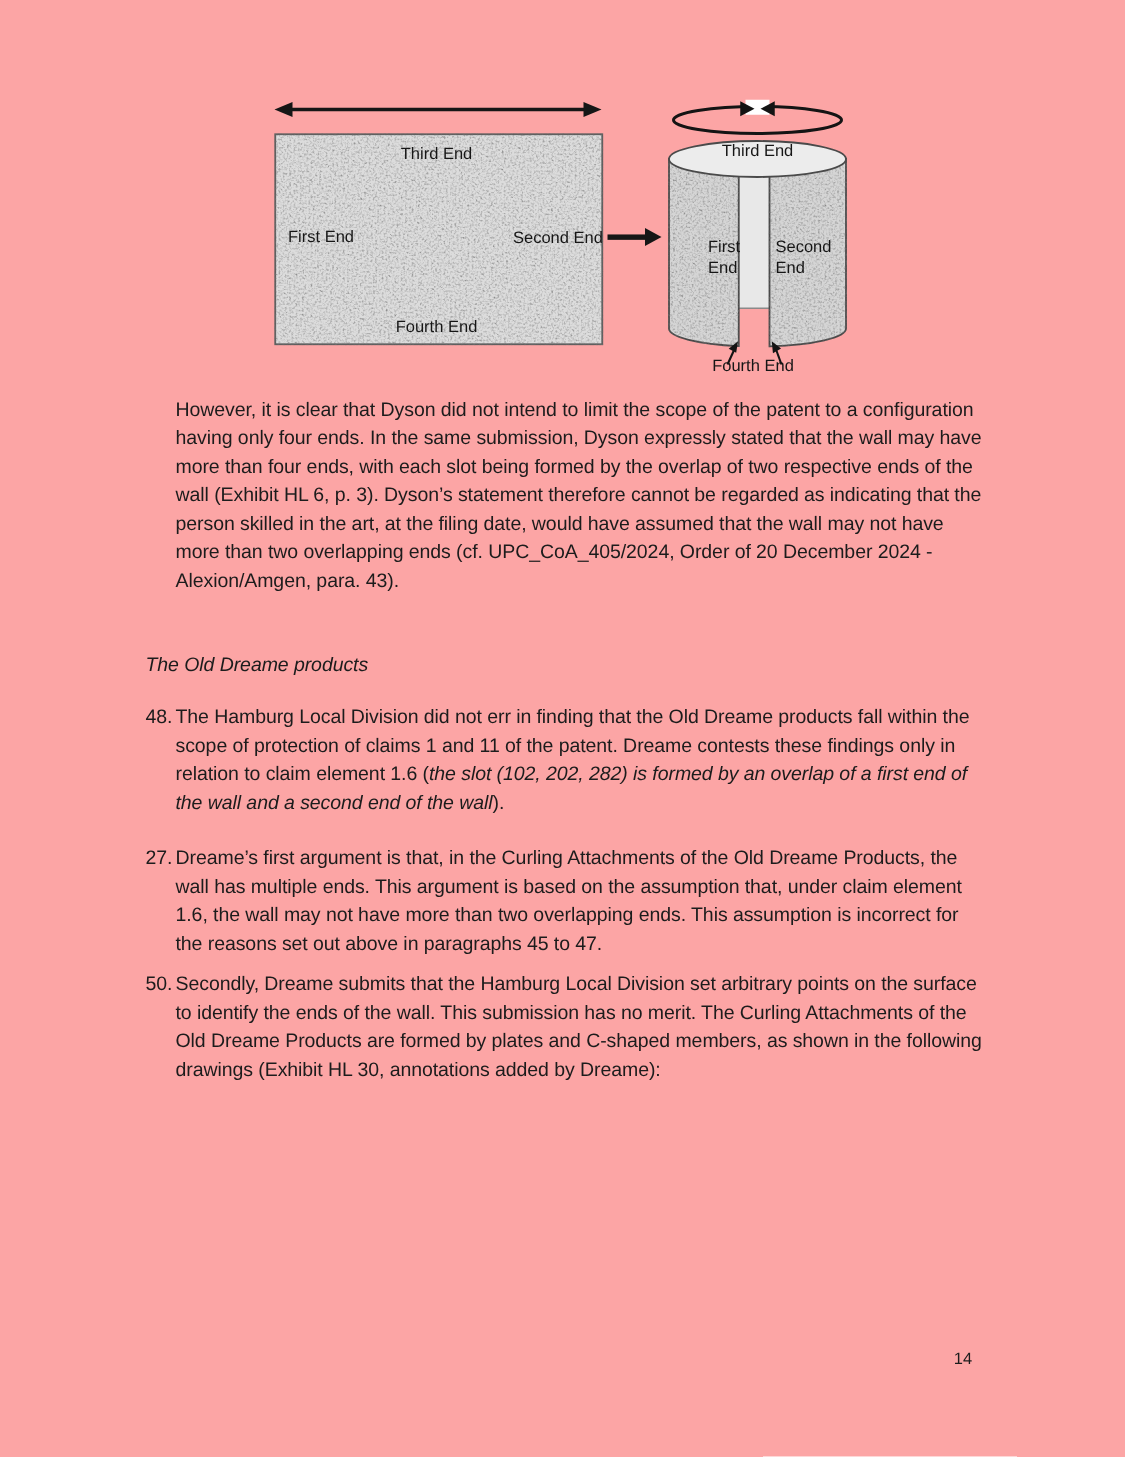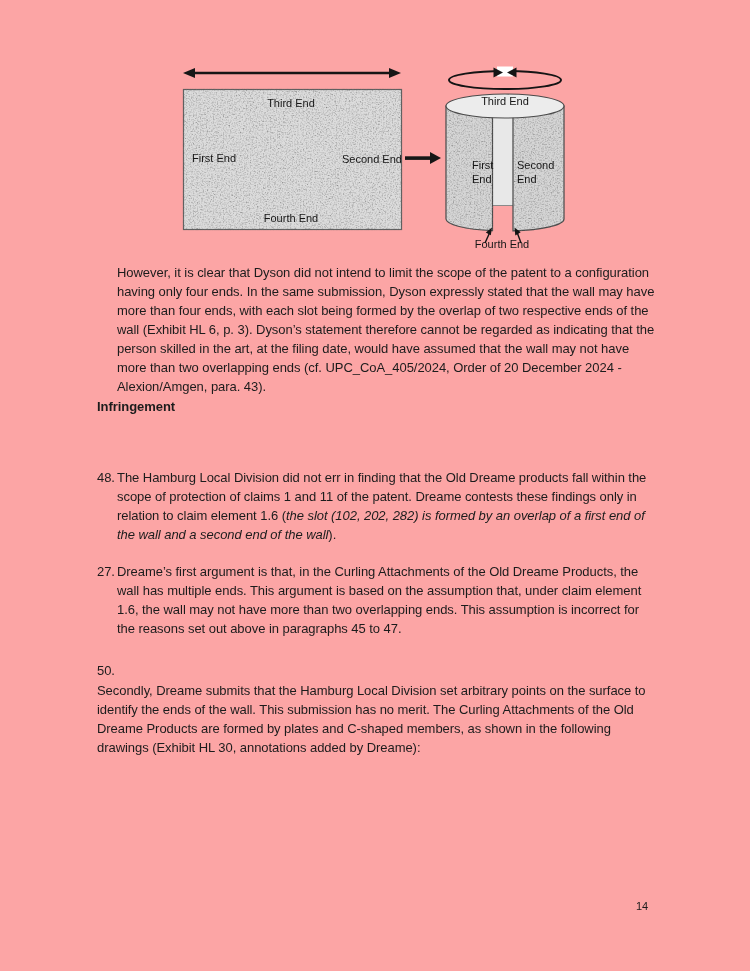--- a/index.html
+++ b/index.html
@@ -111,33 +111,33 @@
   <div class="fig-label" style="left:342px; top:152px;">Second End</div>
   <div class="fig-label center" style="left:241px; top:211px; width:100px;">Fourth End</div>
 
   <div class="fig-label center" style="left:455px; top:94px; width:100px;">Third End</div>
   <div class="fig-label" style="left:472px; top:158px; width:36px;">First End</div>
   <div class="fig-label" style="left:517px; top:158px; width:46px;">Second End</div>
   <div class="fig-label center" style="left:452px; top:237px; width:100px;">Fourth End</div>
 
   <div class="body-copy indented" style="top:263px;">However, it is clear that Dyson did not intend to limit the scope of the patent to a configuration having only four ends. In the same submission, Dyson expressly stated that the wall may have more than four ends, with each slot being formed by the overlap of two respective ends of the wall (Exhibit HL 6, p. 3). Dyson’s statement therefore cannot be regarded as indicating that the person skilled in the art, at the filing date, would have assumed that the wall may not have more than two overlapping ends (cf. UPC_CoA_405/2024, Order of 20 December 2024 - Alexion/Amgen, para. 43).</div>
 
-  <div class="body-copy section-heading" style="top:397px;">Infringement</div>
 
+  <div class="body-copy subsection-heading" style="top:433px;">The Old Dreame products</div>
 
   <div class="body-copy numbered-item" style="top:468px;">
     <span class="num">48.</span>
     <span class="itext"><span class="seg-normal">The Hamburg Local Division did not err in finding that the Old Dreame products fall within the scope of protection of claims 1 and 11 of the patent. Dreame contests these findings only in relation to claim element 1.6 (</span><span class="seg-italic">the slot (102, 202, 282) is formed by an overlap of a first end of the wall and a second end of the wall</span><span class="seg-normal">).</span></span>
   </div>
 
   <div class="body-copy numbered-item" style="top:562px;">
     <span class="num">27.</span>
     <span class="itext"><span class="seg-normal">Dreame’s first argument is that, in the Curling Attachments of the Old Dreame Products, the wall has multiple ends. This argument is based on the assumption that, under claim element 1.6, the wall may not have more than two overlapping ends. This assumption is incorrect for the reasons set out above in paragraphs 45 to 47.</span></span>
   </div>
 
-  <div class="body-copy numbered-item" style="top:661px;flex-direction:column;">
+  <div class="body-copy numbered-item" style="top:646px;">
     <span class="num">50.</span>
     <span class="itext"><span class="seg-normal">Secondly, Dreame submits that the Hamburg Local Division set arbitrary points on the surface to identify the ends of the wall. This submission has no merit. The Curling Attachments of the Old Dreame Products are formed by plates and C-shaped members, as shown in the following drawings (Exhibit HL 30, annotations added by Dreame):</span></span>
   </div>
 
   <div class="page-number">14</div>
 
 </div>
 
 </body></html>

